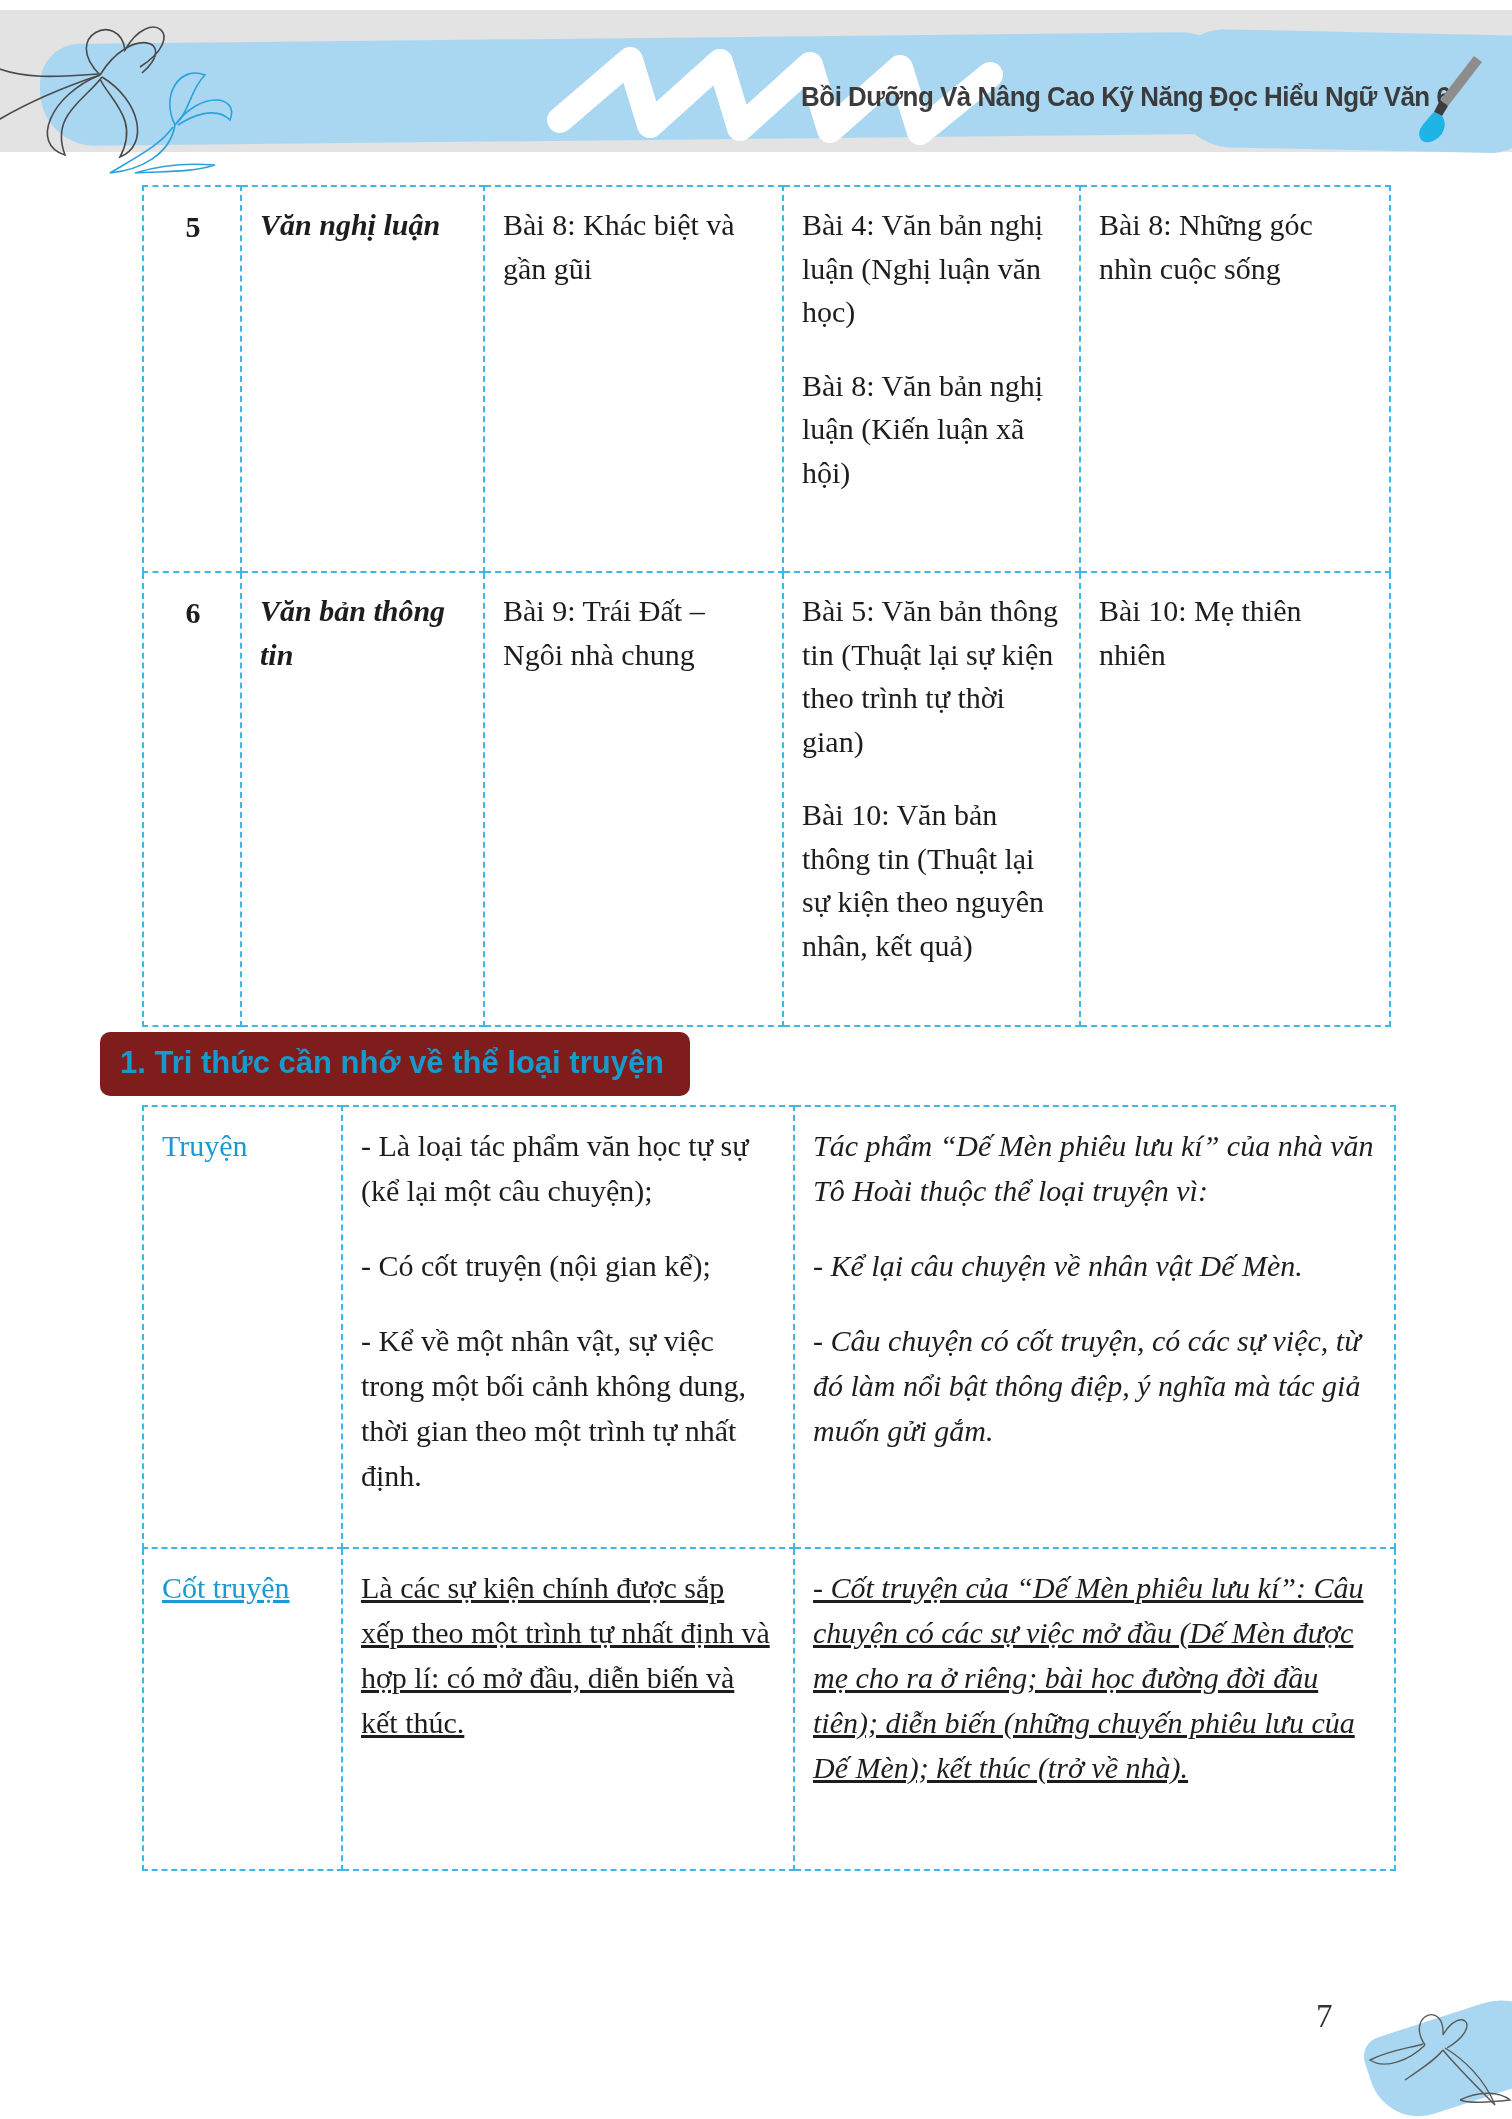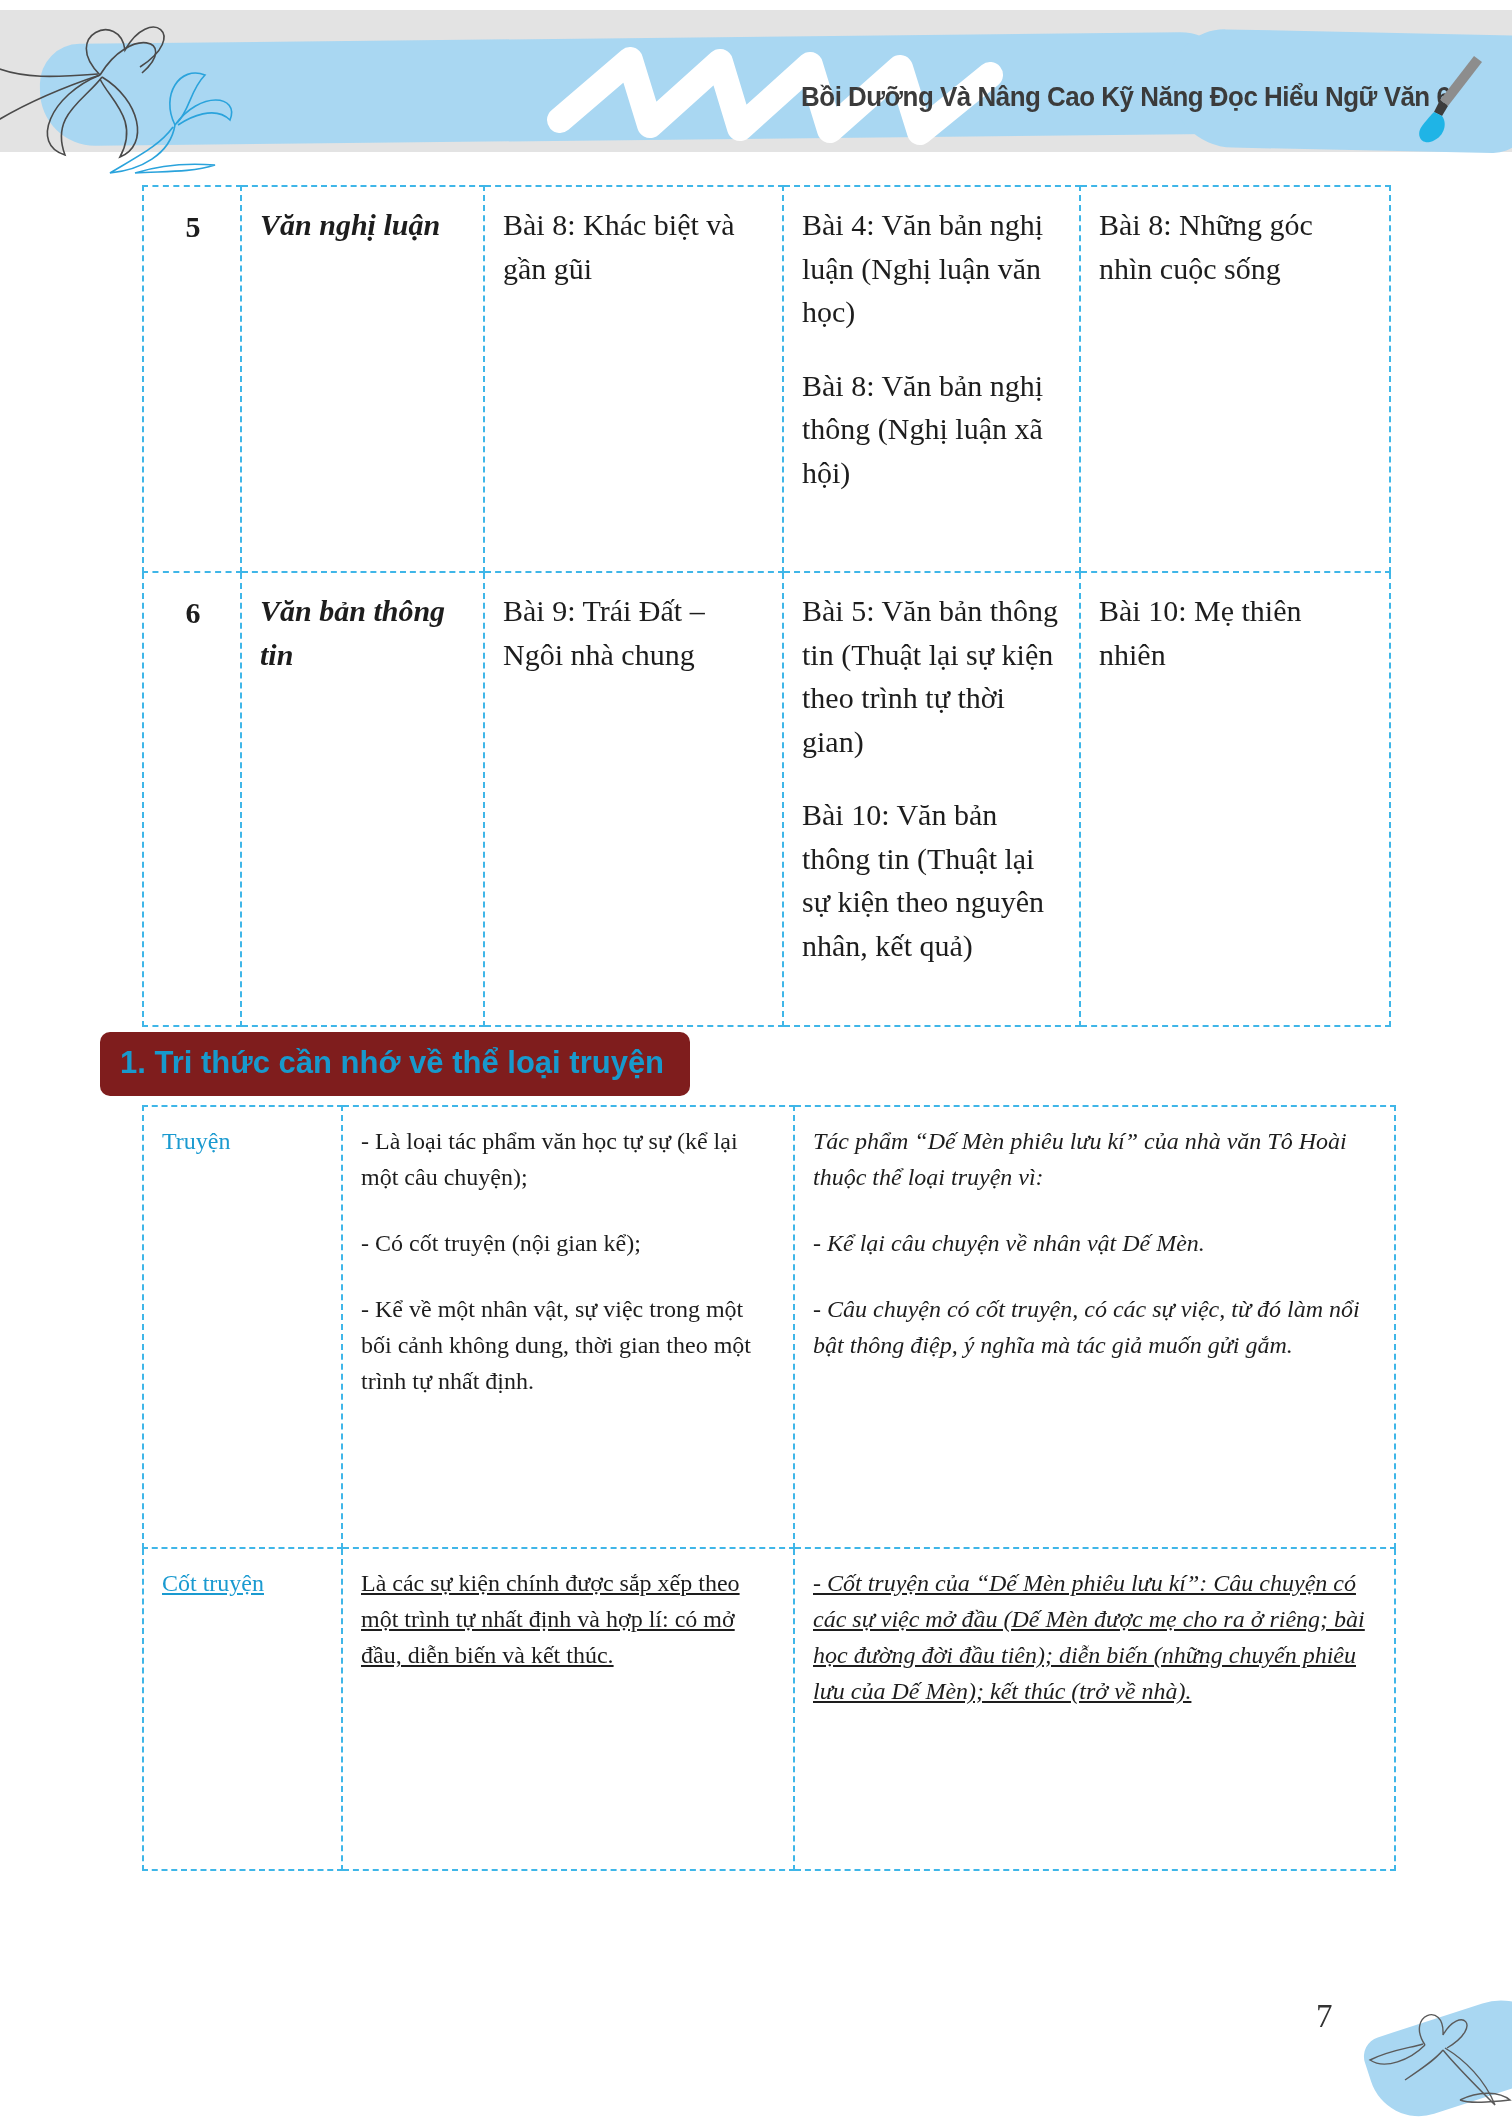--- a/index.html
+++ b/index.html
@@ -36,21 +36,21 @@
   
   .section-heading{
     position:absolute;left:100px;top:1032px;
     background:#7f1d1d;border-radius:10px;padding:13px 26px 15px 20px;
     font-family:"Liberation Sans", sans-serif;font-weight:bold;font-size:31px;color:#1899cc;
   }
   
   .knowledge-table{position:absolute;left:142px;top:1105px;width:1252px;}
   .knowledge-table td{
     border:2px dashed #3fb6e8;vertical-align:top;padding:16px 18px 12px 18px;
-    font-size:24px;line-height:1.5;
+    font-size:30px;line-height:1.5;
   }
   .knowledge-table td.hdr{
     background:#c8e6f6;text-align:center;vertical-align:middle;height:100px;
     font-family:"Liberation Sans", sans-serif;font-weight:bold;font-size:29px;color:#222;
     line-height:1.25;padding:10px;
   }
   .knowledge-table .row-truyen td{height:412px;}
   .knowledge-table .row-cot td{height:292px;text-decoration:underline;}
   td.term{color:#1a9ad0;}
   td.example{font-style:italic;}
@@ -105,21 +105,21 @@
   </colgroup>
   <tbody>
       <tr class="row5">
     <td class="num">5</td>
     <td class="genre">Văn nghị luận</td>
     <td>
           <p class="para">Bài 8: Khác biệt và gần gũi</p>
         </td>
     <td>
           <p class="para">Bài 4: Văn bản nghị luận (Nghị luận văn học)</p>
-          <p class="para">Bài 8: Văn bản nghị thông (Nghị luận xã hội)</p>
+          <p class="para">Bài 8: Văn bản nghị luận (Kiến luận xã hội)</p>
         </td>
     <td>
           <p class="para">Bài 8: Những góc nhìn cuộc sống</p>
         </td>
   </tr>
   <tr class="row6">
     <td class="num">6</td>
     <td class="genre">Văn bản thông tin</td>
     <td>
           <p class="para">Bài 9: Trái Đất – Ngôi nhà chung</p>

